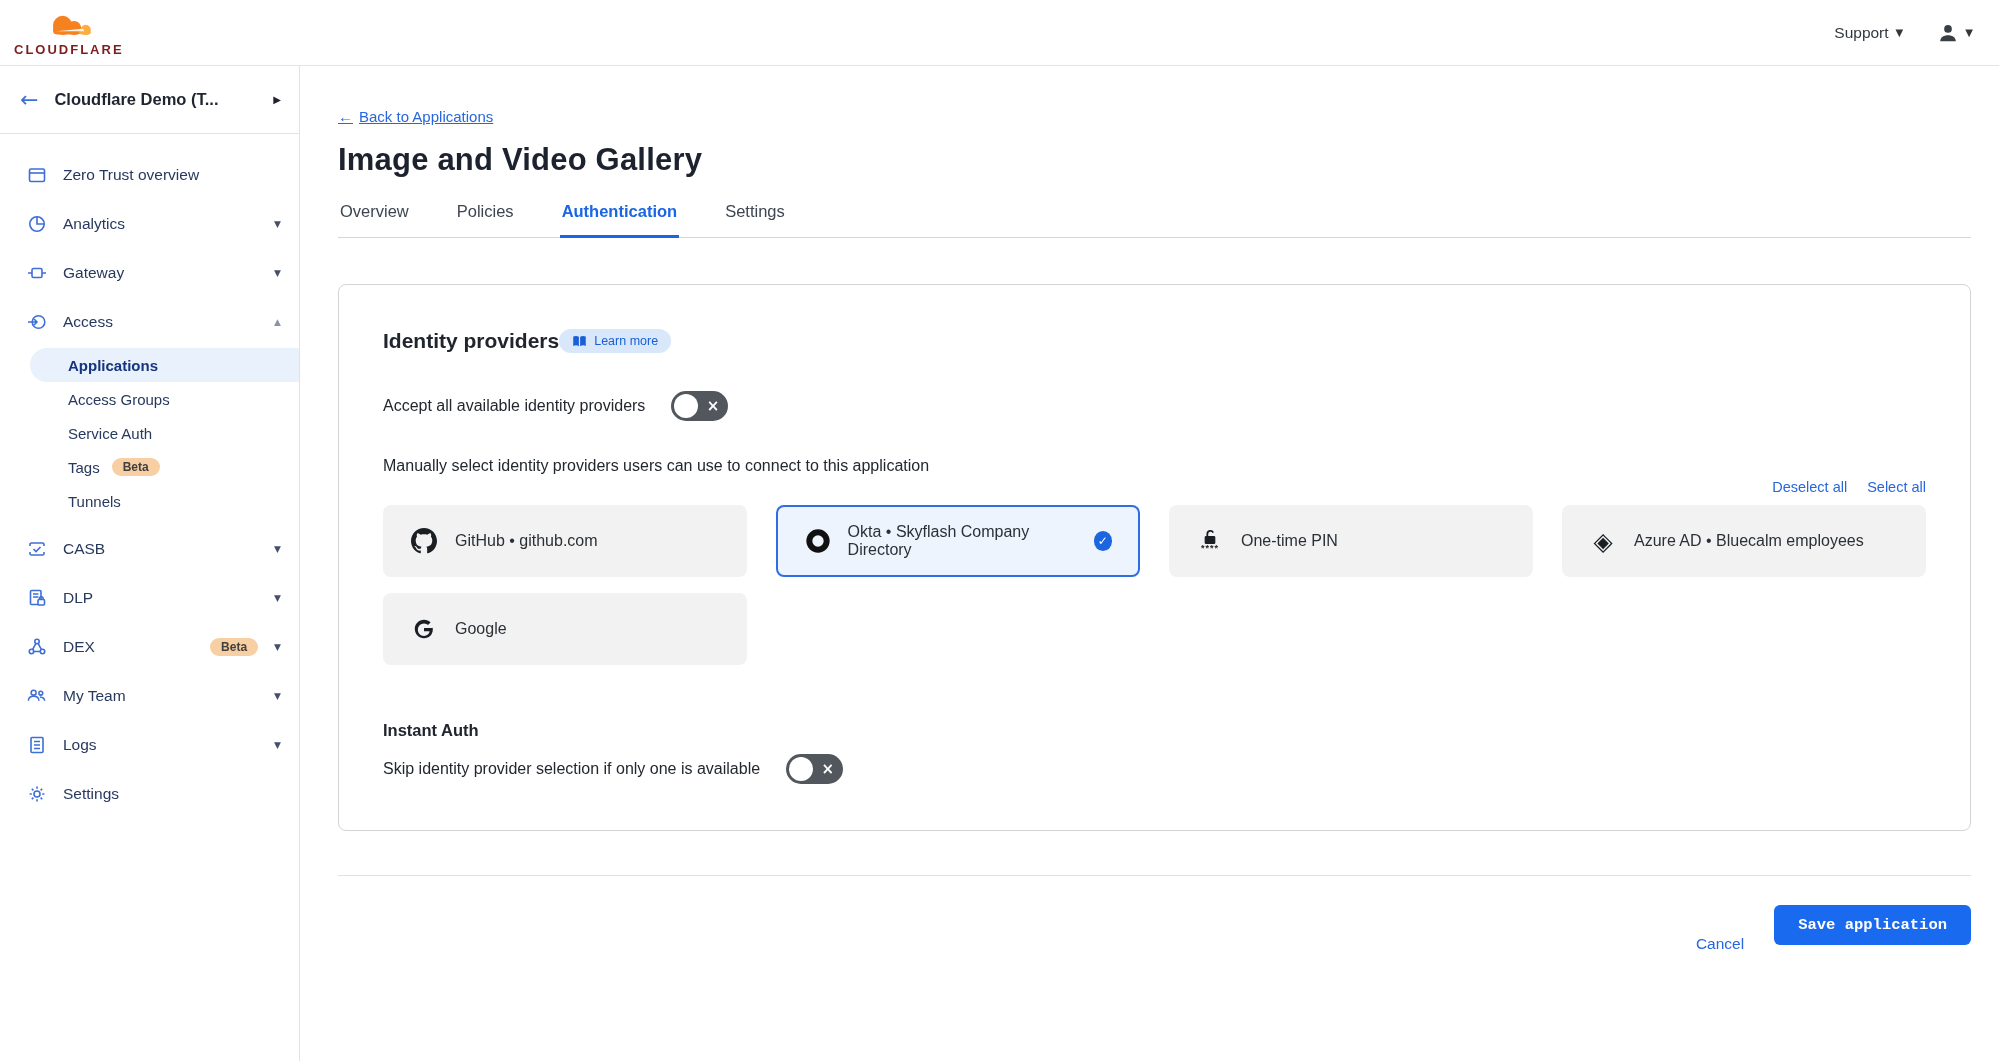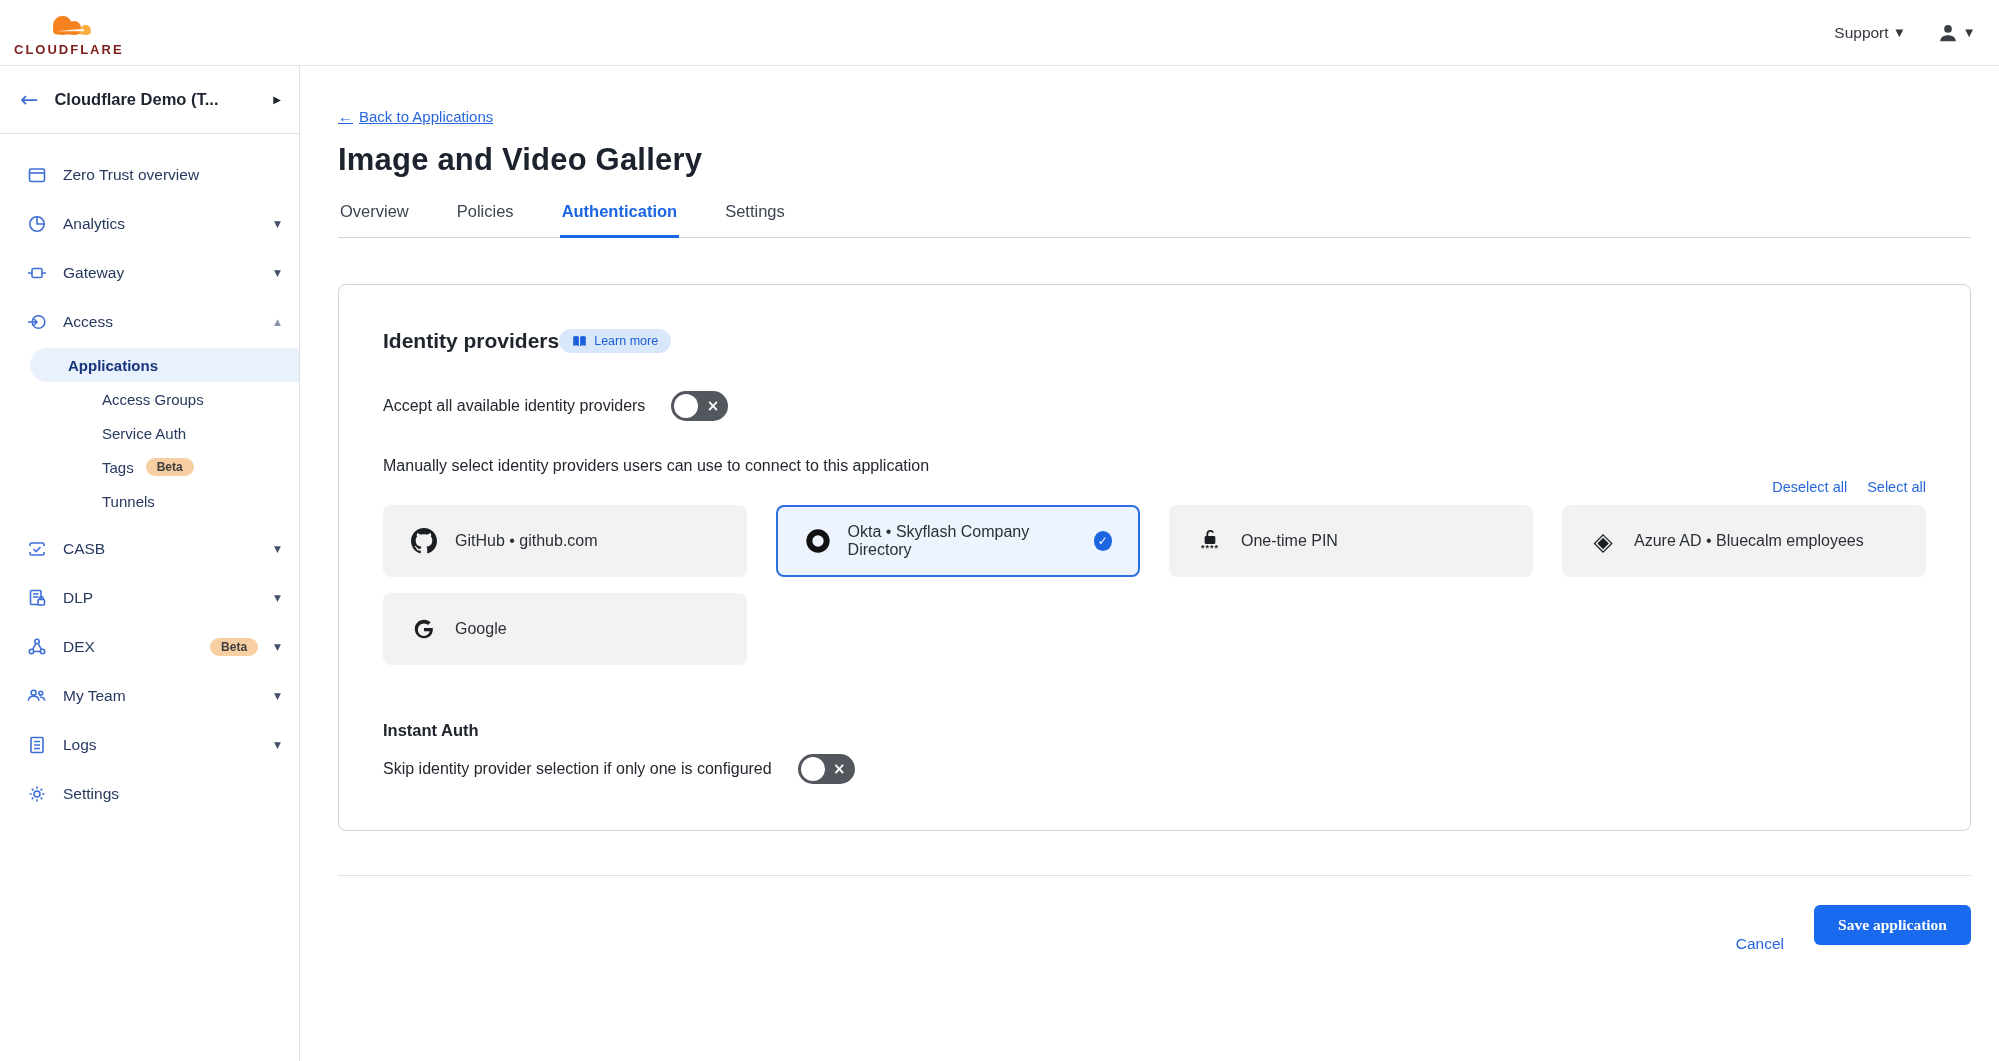--- a/index.html
+++ b/index.html
@@ -25,21 +25,21 @@
   .acct-name { font-size:16.5px; font-weight:700; color:#1e2430; flex:1; white-space:nowrap; overflow:hidden; }
   .acct-caret { font-size:10px; color:#20252d; font-family:"DejaVu Sans",sans-serif; }
   .nav { padding-top:16px; }
   .nav-item { height:49px; display:flex; align-items:center; padding:0 18px 0 26px; gap:16px;
     font-size:15.5px; color:#27395e; cursor:pointer; }
   .nav-ic { width:21px; height:21px; flex:0 0 21px; display:flex; align-items:center; justify-content:center; }
   .nav-label { flex:1; }
   .nav-caret { font-size:9px; color:#44506b; font-family:"DejaVu Sans",sans-serif; }
   .nav-caret.up { color:#8b93a7; }
   .subnav { margin:2px 0 6px 0; }
-  .sub-item { height:34px; display:flex; align-items:center; padding-left:102px; font-size:15px;
+  .sub-item { height:34px; display:flex; align-items:center; padding-left:68px; font-size:15px;
     color:#27395e; cursor:pointer; gap:12px; }
   .sub-item.active { background:#e9f1fc; border-radius:17px 0 0 17px; margin-left:30px; padding-left:38px;
     font-weight:700; color:#16357e; }
   .beta { background:#f7cfa2; color:#404040; font-size:12px; font-weight:600;
     border-radius:999px; padding:3px 11px; line-height:1; }
 
   
   .main { position:absolute; top:66px; left:300px; right:0; bottom:0; background:#fff;
     padding:0 28px 0 38px; overflow:hidden; }
   .backlink { display:inline-flex; gap:6px; margin-top:42px; font-size:15px; color:#2766dd;
@@ -77,21 +77,21 @@
   .otp-stars { font-size:9px; letter-spacing:1px; color:#1b1f23; margin-top:-1px; font-weight:700; }
   .azure-glyph { font-size:25px; color:#1b1f23; font-family:"DejaVu Sans",sans-serif; }
 
   .instant-head { margin-top:56px; font-size:16.5px; font-weight:700; color:#21262e; }
   .skip-row { margin-top:14px; display:flex; align-items:center; gap:26px; font-size:16px; color:#23282f; }
 
   .foot { margin-top:44px; border-top:1px solid #e2e2e2; padding-top:20px;
     display:flex; justify-content:flex-end; align-items:center; gap:30px; }
   .cancel { color:#2766dd; font-size:15.5px; cursor:pointer;margin-top:39px; }
   .save-btn { background:#1a6af0; color:#fff; border:none; border-radius:6px; font-size:15.5px;
-    font-weight:600; padding:11px 24px; cursor:pointer; font-family:Liberation Serif, serif; }
+    font-weight:600; padding:11px 24px; cursor:pointer; font-family:Liberation Mono, monospace; }
 </style>
 </head>
 <body>
 
 <div class="topbar">
   <div class="brand">
     <svg width="64" height="34" viewBox="0 0 100 52">
       <circle cx="40" cy="22" r="15" fill="#f6821f"></circle>
       <circle cx="58" cy="26" r="11" fill="#f6821f"></circle>
       <rect x="25" y="22" width="44" height="14" rx="6" fill="#f6821f"></rect>
@@ -349,21 +349,21 @@
             <path fill="#1b1f23" d="M21.35 11.1H12v3.2h5.59c-.25 1.57-1.69 4.6-5.59 4.6-3.36 0-6.1-2.78-6.1-6.2s2.74-6.2 6.1-6.2c1.91 0 3.19.81 3.92 1.51l2.67-2.57C16.99 3.79 14.7 2.8 12 2.8 6.92 2.8 2.8 6.92 2.8 12s4.12 9.2 9.2 9.2c5.31 0 8.83-3.73 8.83-8.98 0-.6-.07-1.06-.16-1.52z"></path>
           </svg>
         </span>
         <span class="tile-label">Google</span>
       </div>
 
     </div>
 
     <div class="instant-head">Instant Auth</div>
     <div class="skip-row">
-      <span>Skip identity provider selection if only one is configured</span>
+      <span>Skip identity provider selection if only one is available</span>
       <div class="toggle">
         <span class="knob"></span>
         <span class="x">×</span>
       </div>
     </div>
 
   </div>
 
   <div class="foot">
     <span class="cancel">Cancel</span>

